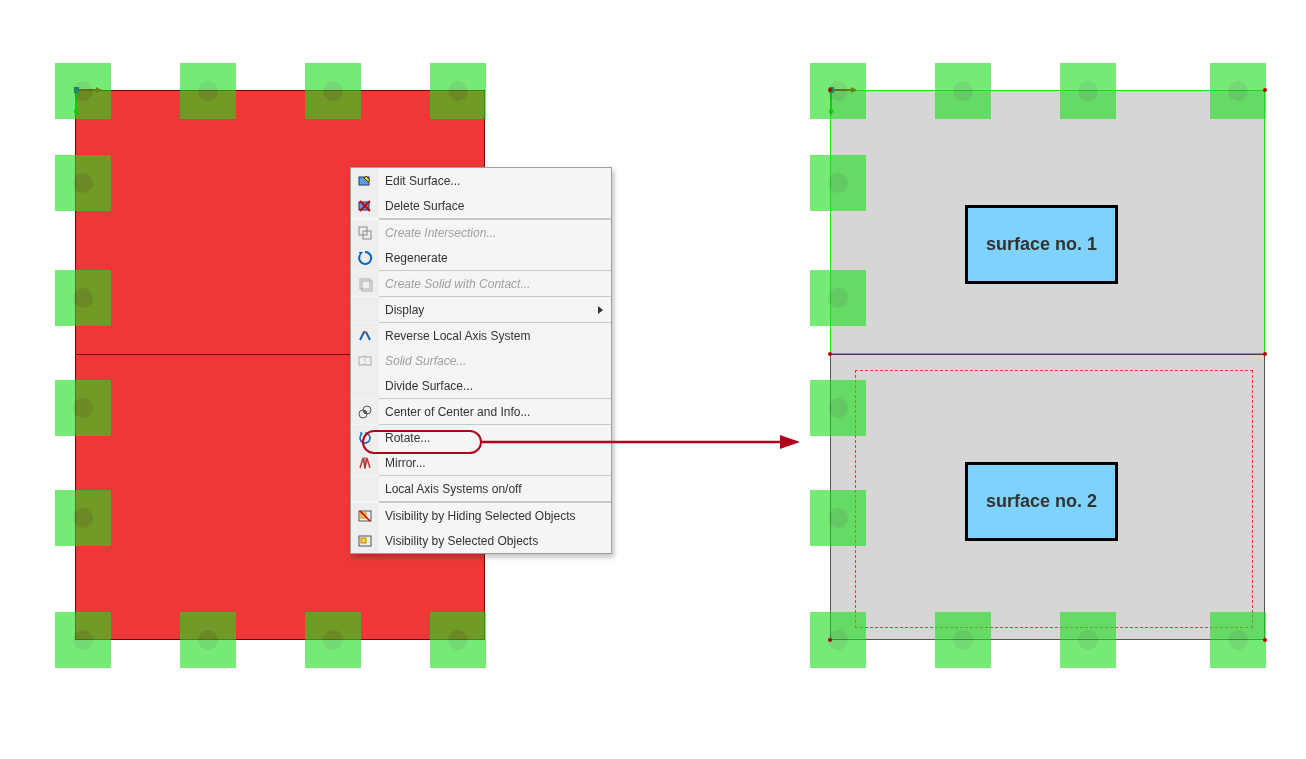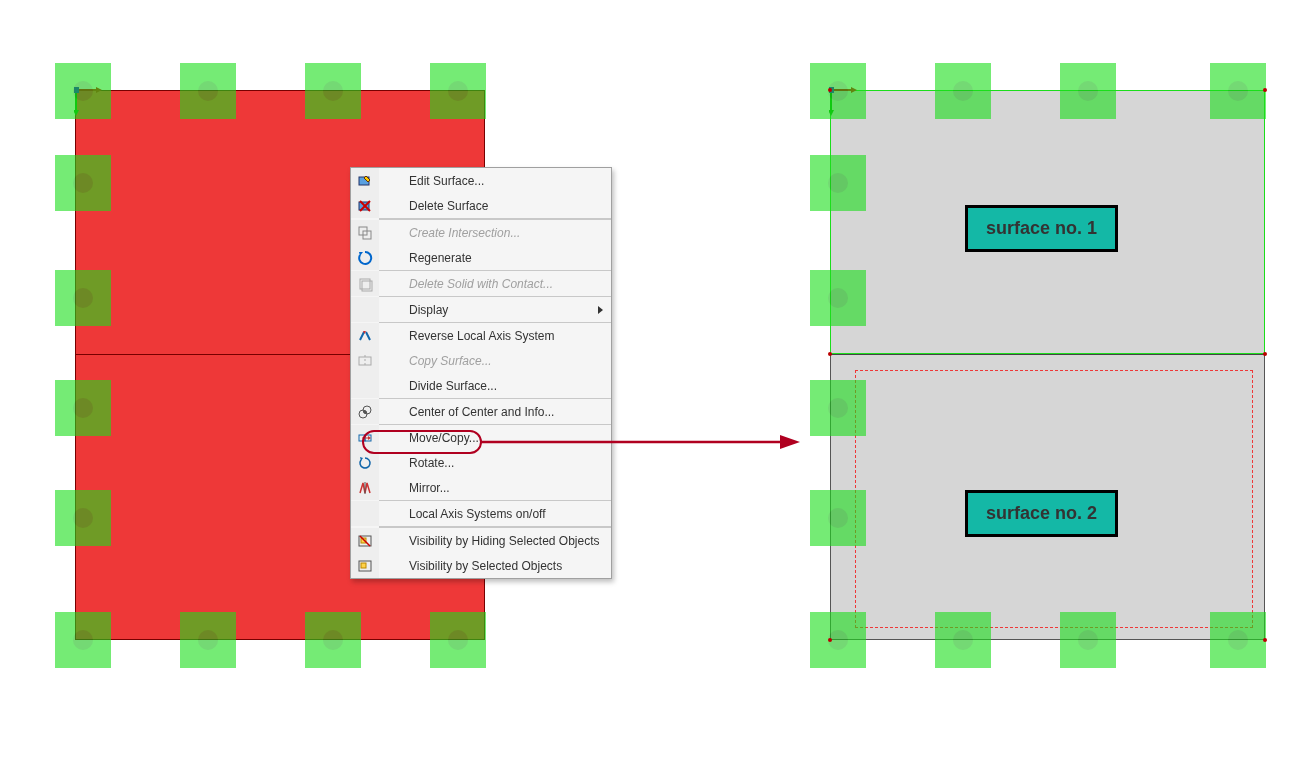--- a/index.html
+++ b/index.html
@@ -77,25 +77,25 @@
     position: absolute;
     left: 855px;
     top: 370px;
     width: 398px;
     height: 258px;
     border: 1.5px dashed #ee3838;
     pointer-events:none;
   }
   .labelbox {
     position: absolute;
-    background: #14b8a6;
+    background: #7dd3fc;
     border: 3px solid #000;
     font-weight: bold;
     font-size: 18px;
-    padding: 10px 18px;
+    padding: 26px 18px;
     font-family: Arial, sans-serif;
   }
   
   .ctxmenu {
     position: absolute;
     left: 350px;
     top: 167px;
     width: 262px;
     background: #f5f5f5;
     border: 1px solid #a0a0a0;
@@ -114,21 +114,20 @@
     display: flex;
     align-items: center;
     justify-content: center;
     background:#eee;
     flex: 0 0 28px;
   }
   .ctxmenu .lbl {
     flex: 1;
     padding-left: 6px;
     white-space: nowrap;
-    margin-left: 24px;
   }
   .ctxmenu .sep {
     height: 0;
     border-top: 1px solid #c8c8c8;
     margin-left: 28px;
   }
   .ctxmenu .disabled .lbl { color: #a0a0a0; font-style: italic; }
   .ctxmenu .submenu-arrow {
     width: 0; height: 0;
     border-top: 4px solid transparent;
@@ -269,21 +268,21 @@
   </div>
 
 <div class="node-dot" style="left:828px;top:88px"></div>
 <div class="node-dot" style="left:1263px;top:88px"></div>
 <div class="node-dot" style="left:828px;top:352px"></div>
 <div class="node-dot" style="left:1263px;top:352px"></div>
 <div class="node-dot" style="left:828px;top:638px"></div>
 <div class="node-dot" style="left:1263px;top:638px"></div>
 
 <div class="labelbox" style="left:965px;top:205px">surface no. 1</div>
-<div class="labelbox" style="left:965px;top:490px">surface no. 2</div>
+<div class="labelbox" style="left:965px;top:462px">surface no. 2</div>
 
 <div class="ctxmenu" id="ctxmenu">
     <div class="row">
       <div class="iconcol">
         <svg class="icon" viewBox="0 0 16 16">
           <rect x="2" y="4" width="10" height="8" fill="#5aa0e0" stroke="#236"></rect>
           <path d="M9 3l4 4-2 2-4-4z" fill="#fc0" stroke="#630"></path>
         </svg>
       </div>
       <div class="lbl">Edit Surface...</div>
@@ -319,21 +318,21 @@
       <div class="lbl">Regenerate</div>
     </div>
     <div class="sep"></div>
     <div class="row disabled">
       <div class="iconcol">
         <svg class="icon" viewBox="0 0 16 16">
           <rect x="3" y="3" width="10" height="10" fill="none" stroke="#aaa"></rect>
           <rect x="5" y="5" width="10" height="10" fill="none" stroke="#aaa"></rect>
         </svg>
       </div>
-      <div class="lbl">Delete Solid with Contact...</div>
+      <div class="lbl">Create Solid with Contact...</div>
     </div>
     <div class="sep"></div>
     <div class="row">
       <div class="iconcol"></div>
       <div class="lbl">Display</div>
       <div class="submenu-arrow"></div>
     </div>
     <div class="sep"></div>
     <div class="row">
       <div class="iconcol">
@@ -344,49 +343,38 @@
       </div>
       <div class="lbl">Reverse Local Axis System</div>
     </div>
     <div class="row disabled">
       <div class="iconcol">
         <svg class="icon" viewBox="0 0 16 16">
           <rect x="2" y="4" width="12" height="8" fill="none" stroke="#aaa"></rect>
           <line x1="8" y1="2" x2="8" y2="14" stroke="#aaa" stroke-dasharray="2"></line>
         </svg>
       </div>
-      <div class="lbl">Copy Surface...</div>
+      <div class="lbl">Solid Surface...</div>
     </div>
     <div class="row">
       <div class="iconcol"></div>
       <div class="lbl">Divide Surface...</div>
     </div>
     <div class="sep"></div>
     <div class="row">
       <div class="iconcol">
         <svg class="icon" viewBox="0 0 16 16">
           <circle cx="6" cy="10" r="4" fill="none" stroke="#555"></circle>
           <circle cx="10" cy="6" r="4" fill="none" stroke="#555"></circle>
           <circle cx="8" cy="8" r="1.5" fill="#555"></circle>
         </svg>
       </div>
       <div class="lbl">Center of Center and Info...</div>
     </div>
     <div class="sep"></div>
-    <div class="row">
-      <div class="iconcol">
-        <svg class="icon" viewBox="0 0 16 16">
-          <rect x="2" y="5" width="6" height="6" fill="none" stroke="#16a"></rect>
-          <rect x="8" y="5" width="6" height="6" fill="none" stroke="#16a"></rect>
-          <line x1="5" y1="8" x2="11" y2="8" stroke="#c33"></line>
-          <polygon points="11,6 14,8 11,10" fill="#c33"></polygon>
-        </svg>
-      </div>
-      <div class="lbl">Move/Copy...</div>
-    </div>
     <div class="row">
       <div class="iconcol">
         <svg class="icon" viewBox="0 0 16 16">
           <path d="M8 3a5 5 0 1 1-4 2" fill="none" stroke="#16a" stroke-width="1.5"></path>
           <polygon points="3,2 6,3 4,6" fill="#16a"></polygon>
         </svg>
       </div>
       <div class="lbl">Rotate...</div>
     </div>
     <div class="row">

